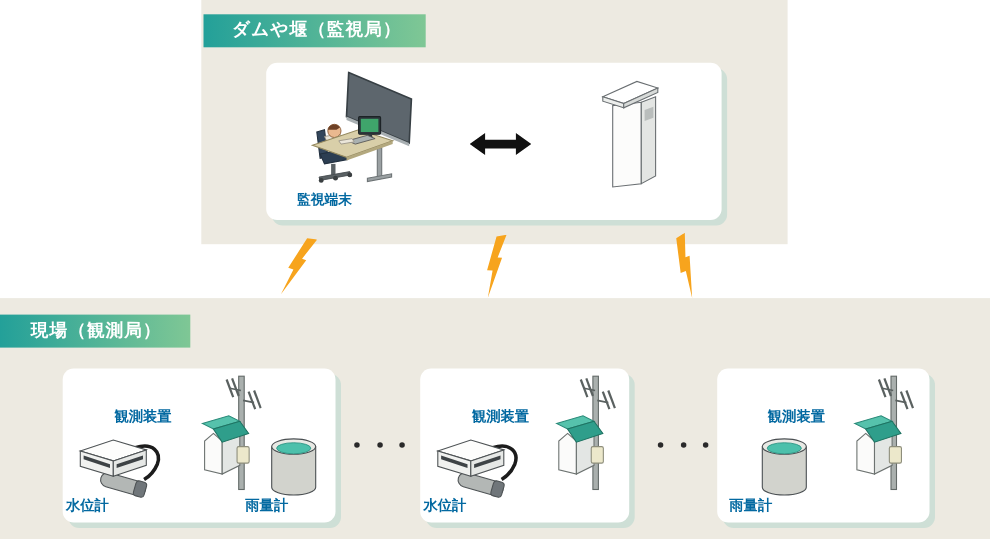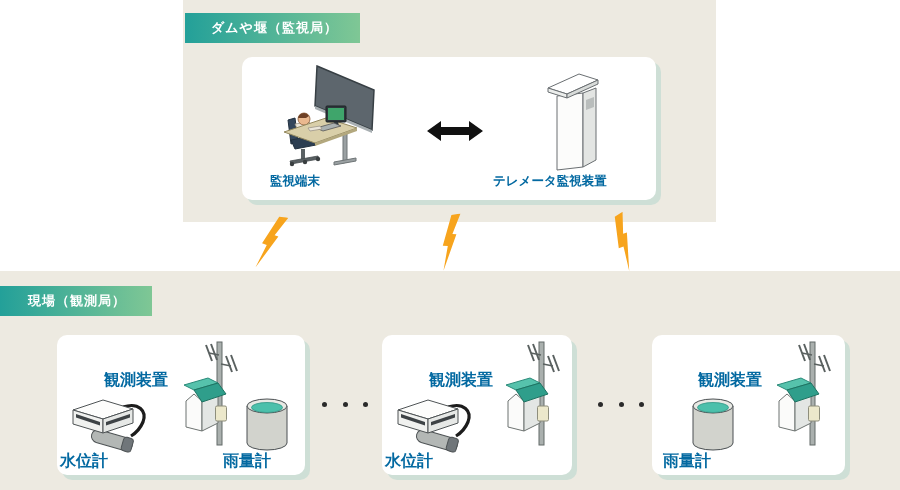--- a/index.html
+++ b/index.html
@@ -7,41 +7,41 @@
   body { font-family:"Liberation Sans","DejaVu Sans",sans-serif; }
   .canvas { position:relative; width:900px; height:490px; background:#ffffff; overflow:hidden; }
 
   .section { position:absolute; background:#edeae1; }
   .section-top { left:183px; top:0; width:533px; height:222px; }
   .section-bottom { left:0; top:258px; width:900px; height:232px;margin-top:13px; }
 
   .badge {
     position:absolute; height:30px; line-height:30px;
     background:linear-gradient(90deg,#23a099,#7fc795);
-    color:#ffffff; font-size:13px; font-weight:bold; letter-spacing:1px;
+    color:#ffffff; font-size:16px; font-weight:bold; letter-spacing:1px;
     white-space:nowrap;
   }
   .badge-top { left:2px; top:13px; padding:0 22px 0 26px; }
   .badge-bottom { left:0; top:15px; padding:0 26px 0 28px; }
 
   .card {
     position:absolute; background:#ffffff; border-radius:10px;
     box-shadow:5px 5px 0 0 #cedfd6;
   }
   .card-top { left:59px; top:57px; width:414px; height:143px; }
   .card-s1 { left:57px; top:64px; width:248px; height:140px; }
   .card-s2 { left:382px; top:64px; width:190px; height:140px; }
   .card-s3 { left:652px; top:64px; width:193px; height:140px; }
 
   .lbl {
     position:absolute; color:#0369a1; font-weight:bold; text-align:left;
     white-space:nowrap;
   }
   .lbl-sm { font-size:12.5px; }
-  .lbl-md { font-size:16px; }
+  .lbl-md { font-size:13px; }
 
   .art { position:absolute; }
 
   .bolt { position:absolute; width:24px; height:58px; }
   .bolt-1 { left:258px; top:213px; transform:rotate(20deg); }
   .bolt-2 { left:438px; top:213px; transform:rotate(3deg); }
   .bolt-3 { left:612px; top:213px; transform:rotate(-20deg); }
 
   .dots { position:absolute; top:129px; width:46px; height:8px;
           display:flex; justify-content:space-between; align-items:center; }
@@ -90,21 +90,20 @@
       <svg class="art" style="left:300px;top:14px" width="62" height="102" viewBox="0 0 62 102">
         <polygon points="15,25 41,22 41,96 15,99" fill="#fcfcfb" stroke="#6a6f72"></polygon>
         <polygon points="41,22 54,17 54,89 41,96" fill="#e3e5e3" stroke="#6a6f72"></polygon>
         <polygon points="6,17 37,3 56,9 25,23" fill="#ffffff" stroke="#6a6f72"></polygon>
         <polygon points="6,17 25,23 25,27 6,21" fill="#eceeec" stroke="#6a6f72"></polygon>
         <polygon points="25,23 56,9 56,13 25,27" fill="#d8dbd9" stroke="#6a6f72"></polygon>
         <polygon points="44,29 52,26 52,36 44,39" fill="#b9bdbc"></polygon>
       </svg>
 
       <div class="lbl lbl-sm" style="left:28px;top:116px;width:124px">監視端末</div>
-      <div class="lbl lbl-sm" style="left:251px;top:116px;width:150px">テレメータ監視装置</div>
     </div>
   </div>
 
   <svg class="bolt bolt-1" viewBox="0 0 24 58">
     <path d="M12,2 L21,0 L14,21 L18,21 L7,58 L10,33 L5,33 Z" fill="#f7a41d"></path>
   </svg>
   <svg class="bolt bolt-2" viewBox="0 0 24 58">
     <path d="M12,2 L21,0 L14,21 L18,21 L7,58 L10,33 L5,33 Z" fill="#f7a41d"></path>
   </svg>
   <svg class="bolt bolt-3" viewBox="0 0 24 58">

